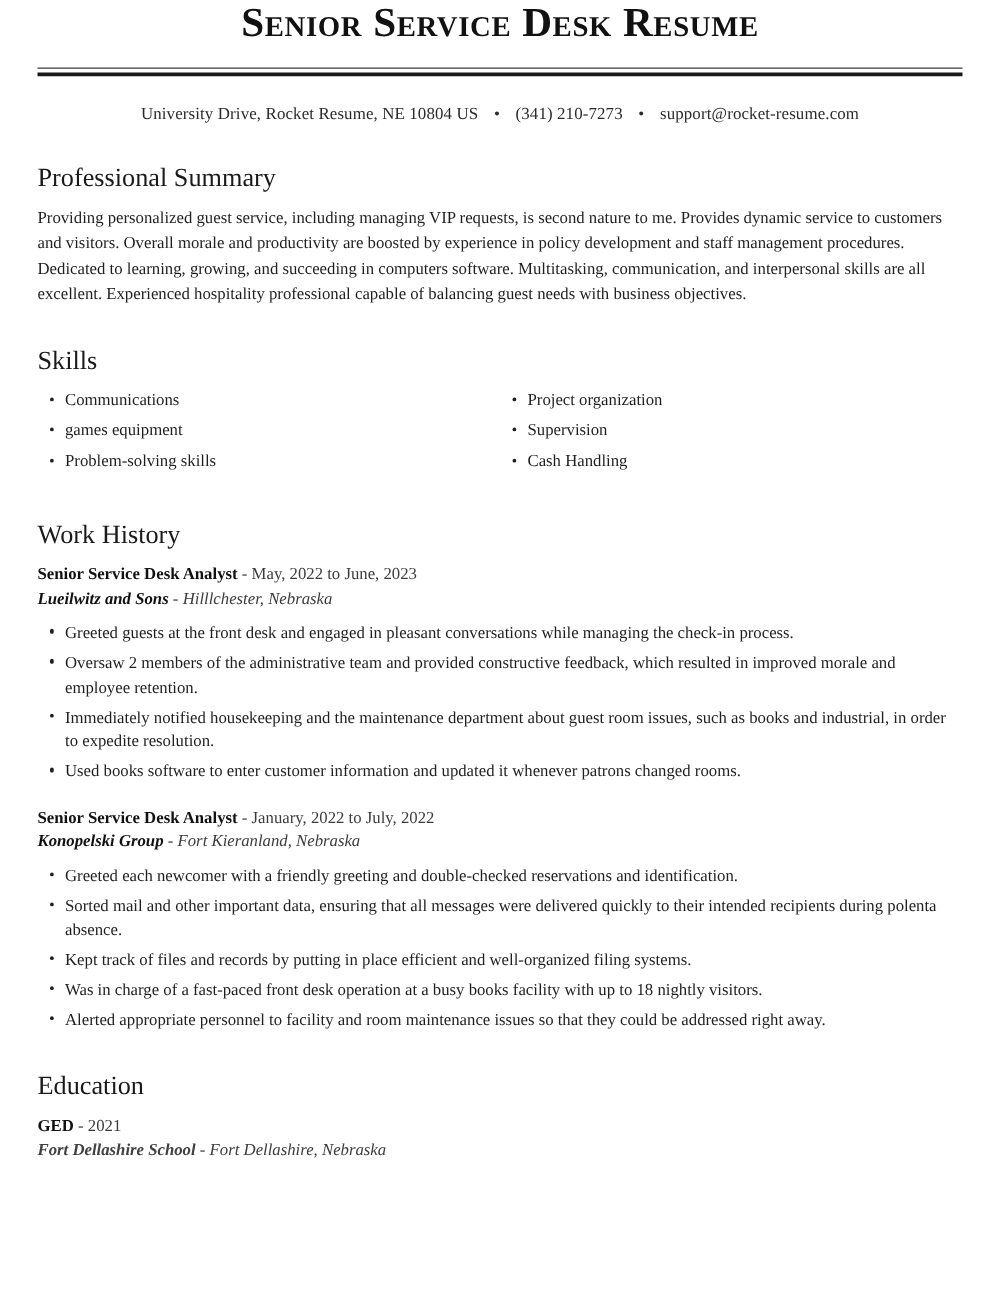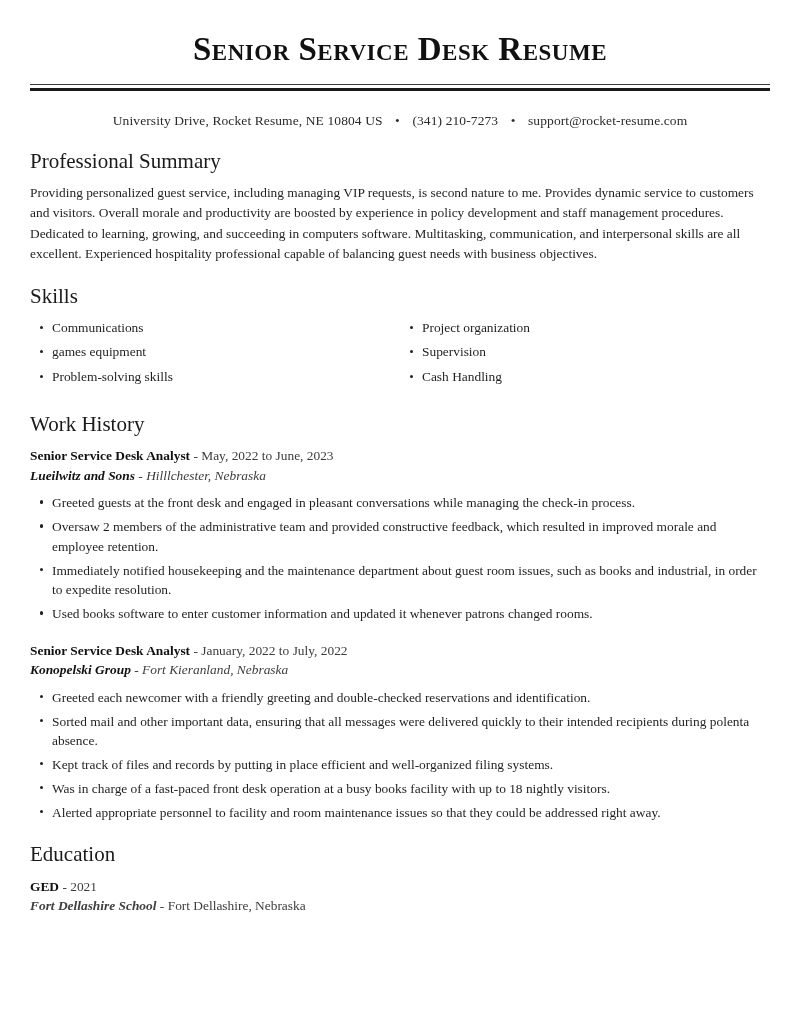--- a/index.html
+++ b/index.html
@@ -26,21 +26,20 @@
   
   .doc-title {
     text-align: center;
     font-family: "Liberation Serif", "DejaVu Serif", serif;
     font-weight: bold;
     font-variant: small-caps;
     font-size: 33px;
     letter-spacing: 0.5px;
     color: #111111;
     margin: 0;
-    padding-top: 30px;
     line-height: 1.2;
   }
   .rules {
     margin-top: 14px;
   }
   .rule-thin {
     height: 1px;
     background: #3a3a3a;
   }
   .rule-gap {
@@ -58,21 +57,21 @@
     letter-spacing: 0.1px;
   }
   .contact .sep {
     display: inline-block;
     padding: 0 9px;
     color: #2b2b2b;
   }
 
   
   .section {
-    margin-top: 19px;
+    margin-top: 30px;
   }
   .section-title {
     font-size: 21px;
     font-weight: normal;
     color: #1a1a1a;
     margin: 0 0 9px 0;
     line-height: 1.25;
   }
   .summary-text {
     font-size: 13.4px;
@@ -164,20 +163,21 @@
   .edu-degree {
     font-weight: bold;
     color: #111111;
   }
   .edu-school {
     font-weight: bold;
     font-style: italic;
     color: #404040;
   }
   .edu-location {
+    font-style: italic;
     color: #3c3c3c;
   }
 </style>
 </head>
 <body>
 
 <div class="page">
 
   <h1 class="doc-title">Senior Service Desk Resume</h1>
 

